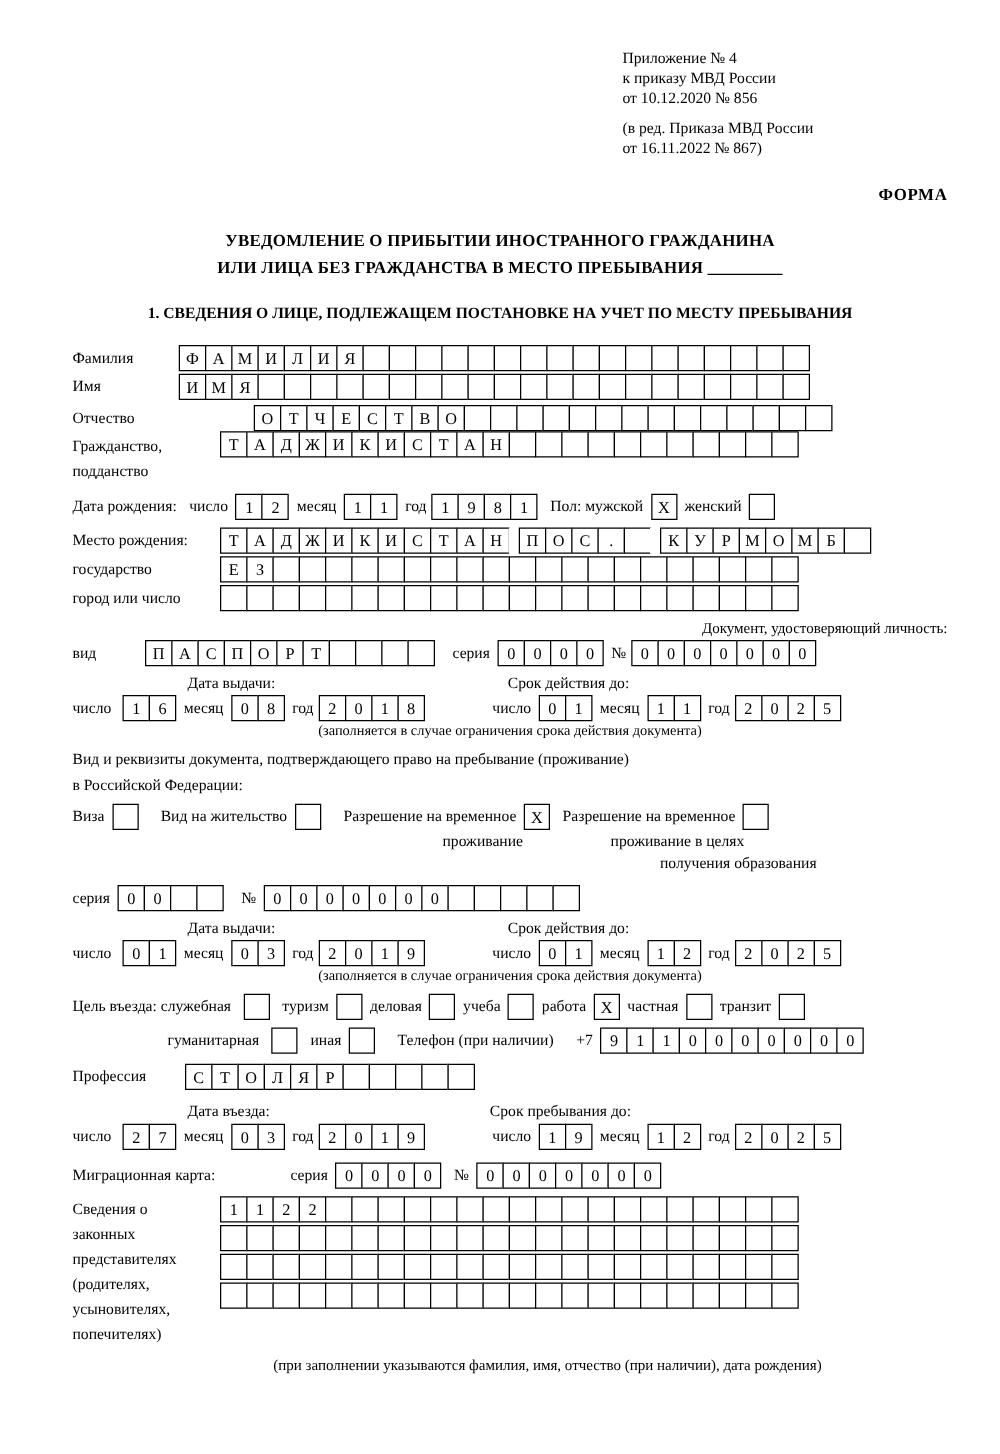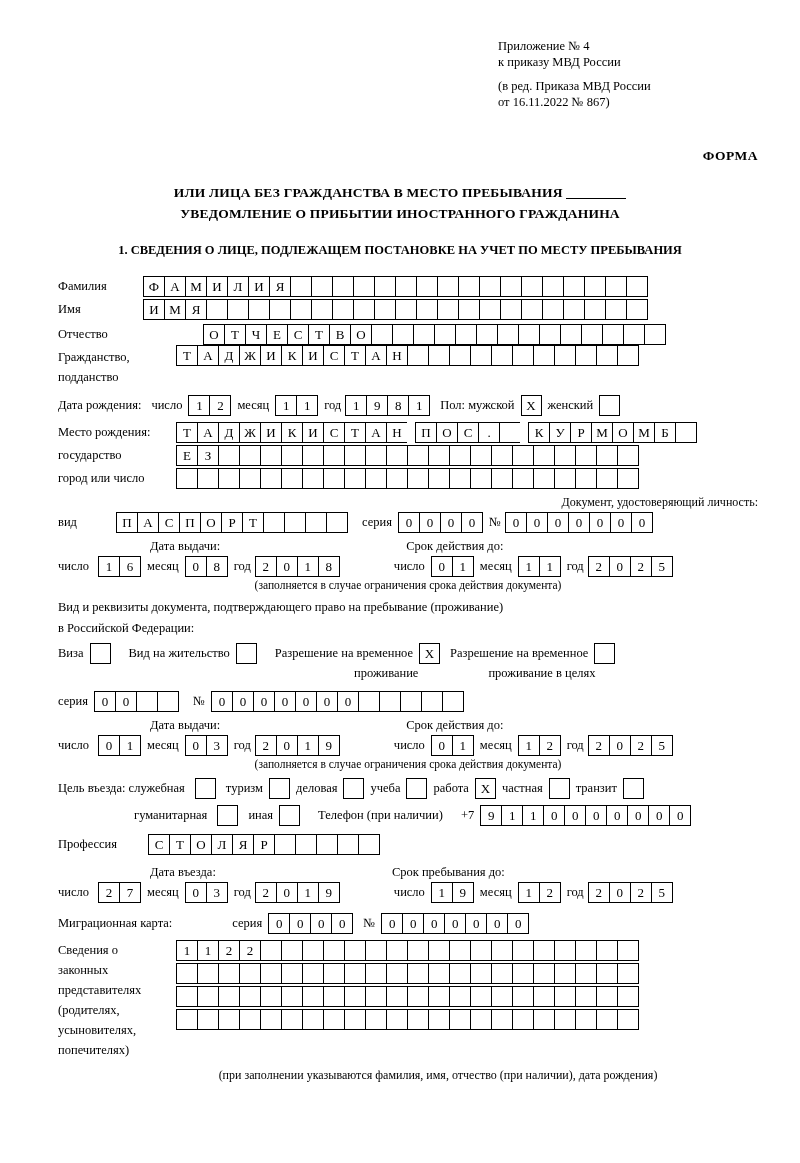--- a/index.html
+++ b/index.html
@@ -152,30 +152,31 @@
   }
 </style>
 </head>
 <body>
 
 <div class="page">
 
   <div class="hdr">
     <div class="l">Приложение № 4</div>
     <div class="l">к приказу МВД России</div>
+    <div class="l">от 10.12.2020 № 856</div>
     <div class="gap"></div>
     <div class="l">(в ред. Приказа МВД России</div>
     <div class="l">от 16.11.2022 № 867)</div>
   </div>
 
   <div class="forma">ФОРМА</div>
 
   <div class="title">
+    <div>УВЕДОМЛЕНИЕ О ПРИБЫТИИ ИНОСТРАННОГО ГРАЖДАНИНА</div>
     <div><span>ИЛИ ЛИЦА БЕЗ ГРАЖДАНСТВА В МЕСТО ПРЕБЫВАНИЯ</span> <span class="uline"></span></div>
-    <div>УВЕДОМЛЕНИЕ О ПРИБЫТИИ ИНОСТРАННОГО ГРАЖДАНИНА</div>
   </div>
 
   <div class="section1">1. СВЕДЕНИЯ О ЛИЦЕ, ПОДЛЕЖАЩЕМ ПОСТАНОВКЕ НА УЧЕТ ПО МЕСТУ ПРЕБЫВАНИЯ</div>
 
   <div class="form">
 
     <div class="row">
       <span class="lbl w85">Фамилия</span>
       <span class="boxes">
           <span class="bx">Ф</span>
@@ -501,20 +502,24 @@
       <span class="ml18">Разрешение на временное</span>
       <span class="chk ml6">X</span>
       <span class="ml10">Разрешение на временное</span>
       <span class="chk ml6"></span>
     </div>
     <div class="row">
       <span style="display:inline-block;width:296px;"></span>
       <span>проживание</span>
       <span class="ml24" style="margin-left:70px;">проживание в целях</span>
     </div>
+    <div class="row">
+      <span style="display:inline-block;width:470px;"></span>
+      <span>получения образования</span>
+    </div>
 
     <div class="row mt10">
       <span>серия</span>
       <span class="boxes ml6">
           <span class="bx">0</span>
           <span class="bx">0</span>
           <span class="bx"></span>
           <span class="bx"></span>
         </span>
       <span class="ml14">№</span>

